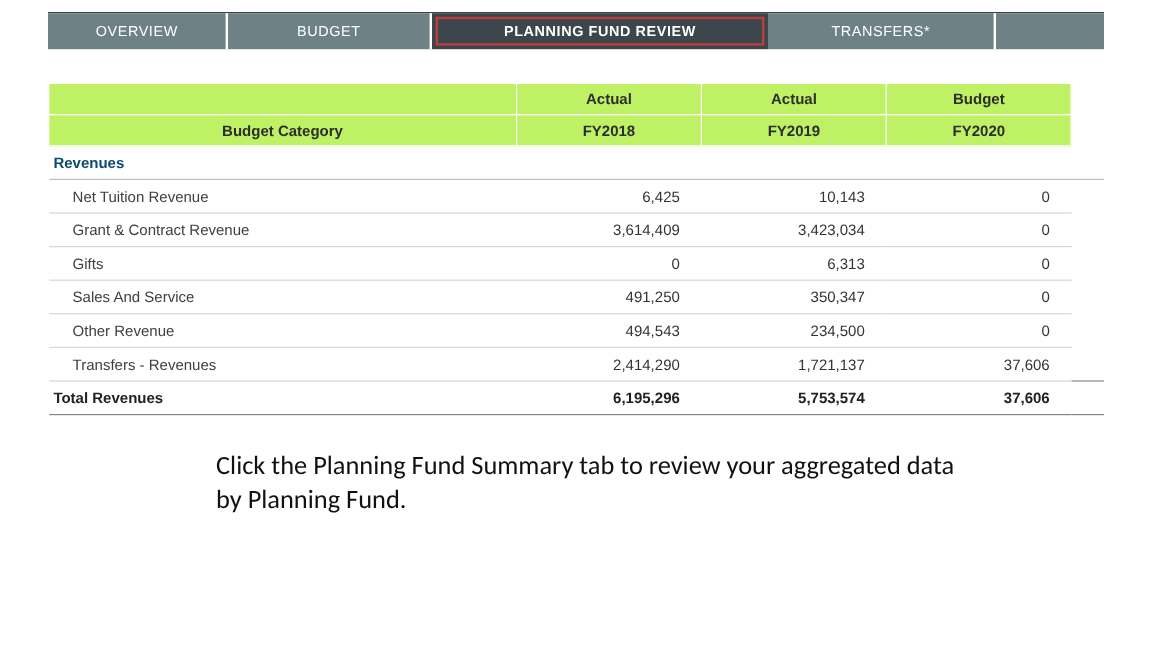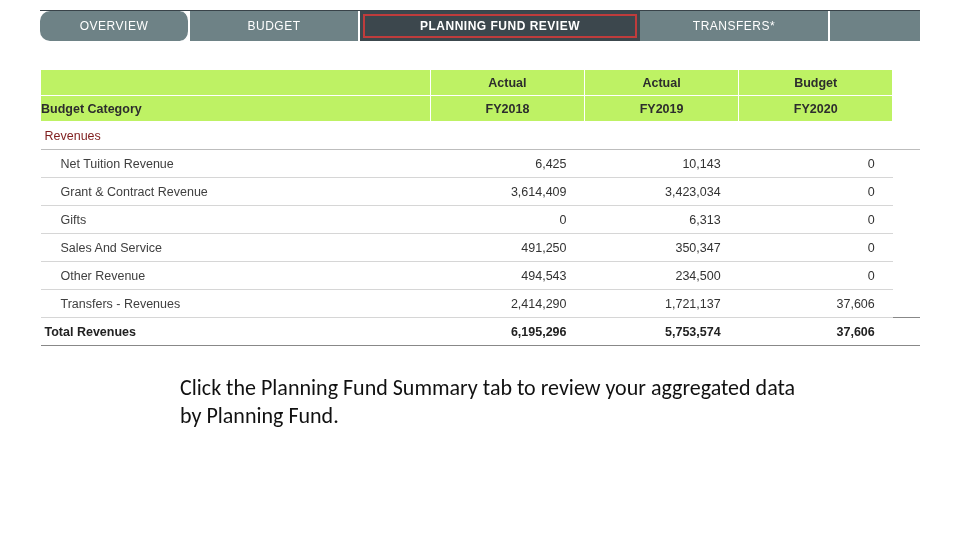--- a/index.html
+++ b/index.html
@@ -28,21 +28,21 @@
     color: #fff;
     background: #6e8286;
     text-align: center;
     font-size: 12px;
     letter-spacing: 0.5px;
     border-right: 2px solid #fff;
     padding: 0 20px;
     cursor: pointer;
     white-space: nowrap;
   }
-  .tab.overview  { width: 150px; border-radius: 10px; }
+  .tab.overview  { width: 150px; }
   .tab.budget    { width: 170px; }
   .tab.transfers { width: 190px; }
   .tab.pfr {
     width: 280px;
     background: #3c474d;
     font-weight: bold;
     position: relative;
     border-right: none;
   }
   .tab.pfr::after{
@@ -71,38 +71,38 @@
   thead tr.row2 td {
     background: #bef264;
     color: #2d2d2d;
     font-weight: bold;
     text-align: center;
     height: 26px;
     border: 1px solid #fff;
   }
   thead tr.row1 td.bcat,
   thead tr.row2 td.bcat {
-    text-align: left;
+    text-align: center;
     padding-left: 0;
   }
   thead td.bcat { width: 43%; }
   thead td.col  { width: 17%; }
   thead td.gap  { width: 3%; background:#fff !important; border:none !important; }
 
   tbody td {
     height: 28px;
     border-bottom: 1px solid #d6d6d6;
     padding: 0 6px;
   }
   tbody td.gap { border: none; }
   tbody td.num { text-align: right; padding-right: 18px; }
   tbody td.label { padding-left: 20px; color:#404040;}
   tbody tr.section td {
-    font-weight: normal;
-    color: #7f1d1d;
+    font-weight: bold;
+    color: #0c4a6e;
     border-bottom: 1px solid #bdbdbd;
   }
   tbody tr.section td.label { padding-left: 4px; }
   tbody tr.total td {
     font-weight: bold;
     color: #222;
     border-top: 1px solid #888;
     border-bottom: 1px solid #888;
   }
   tbody tr.total td.label { padding-left: 4px; margin-top: 27px; }

